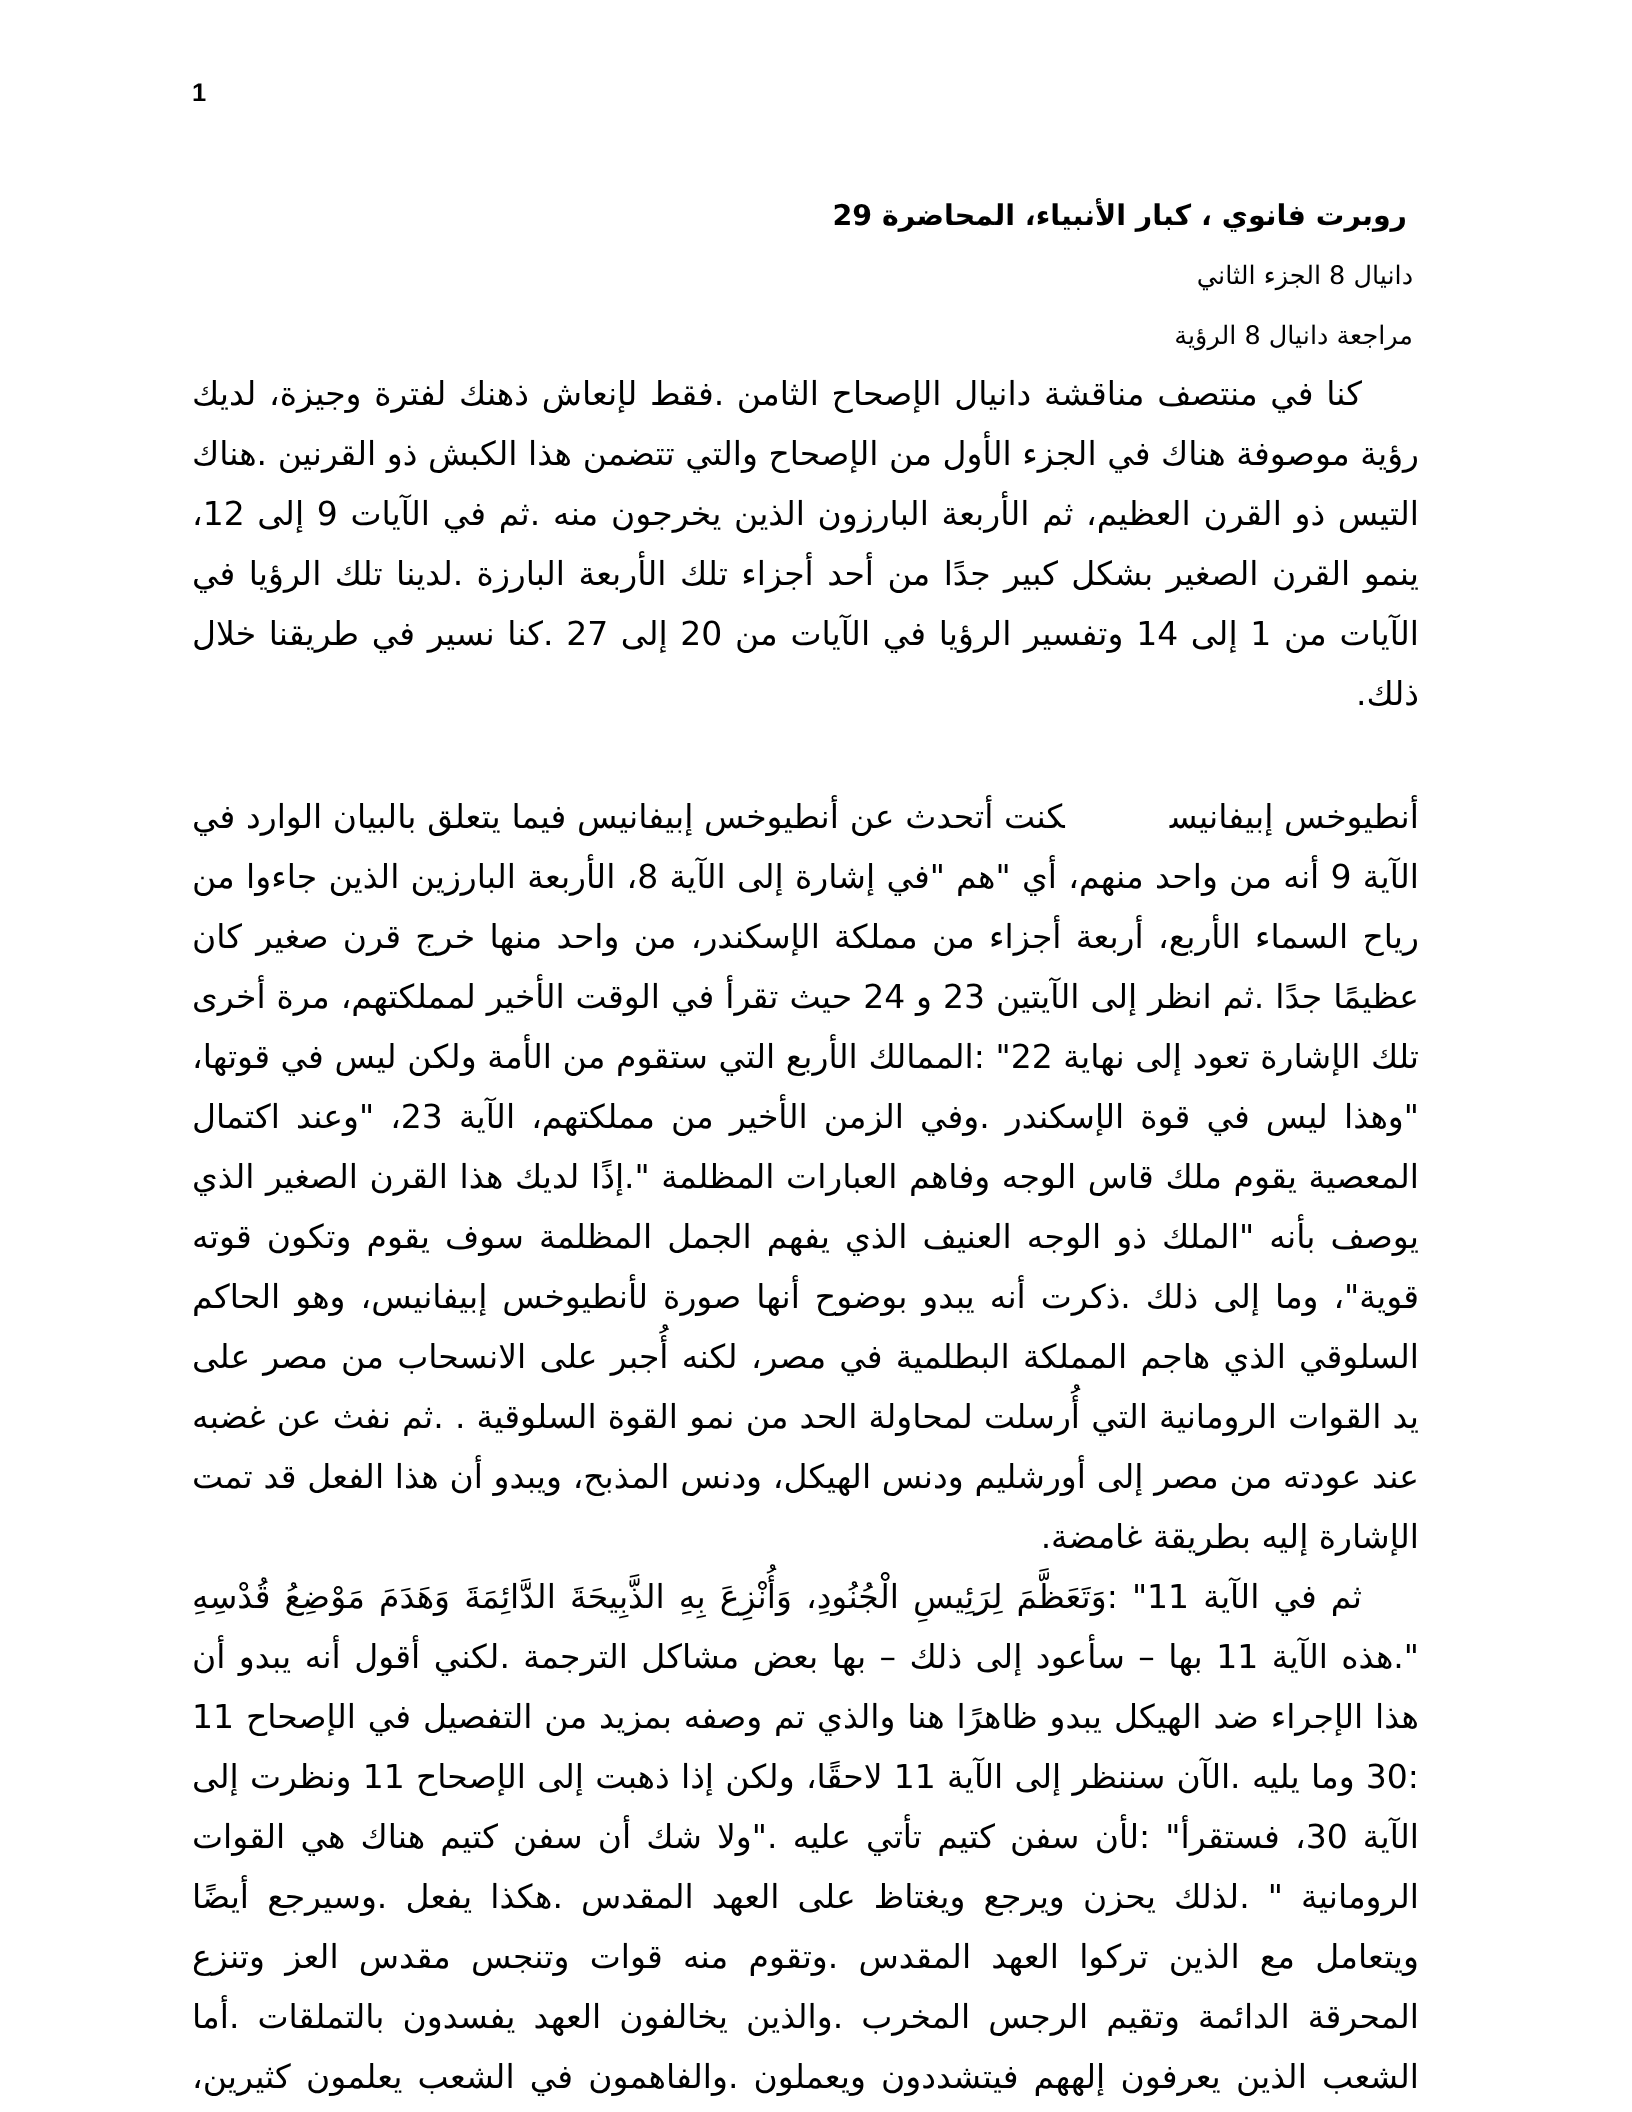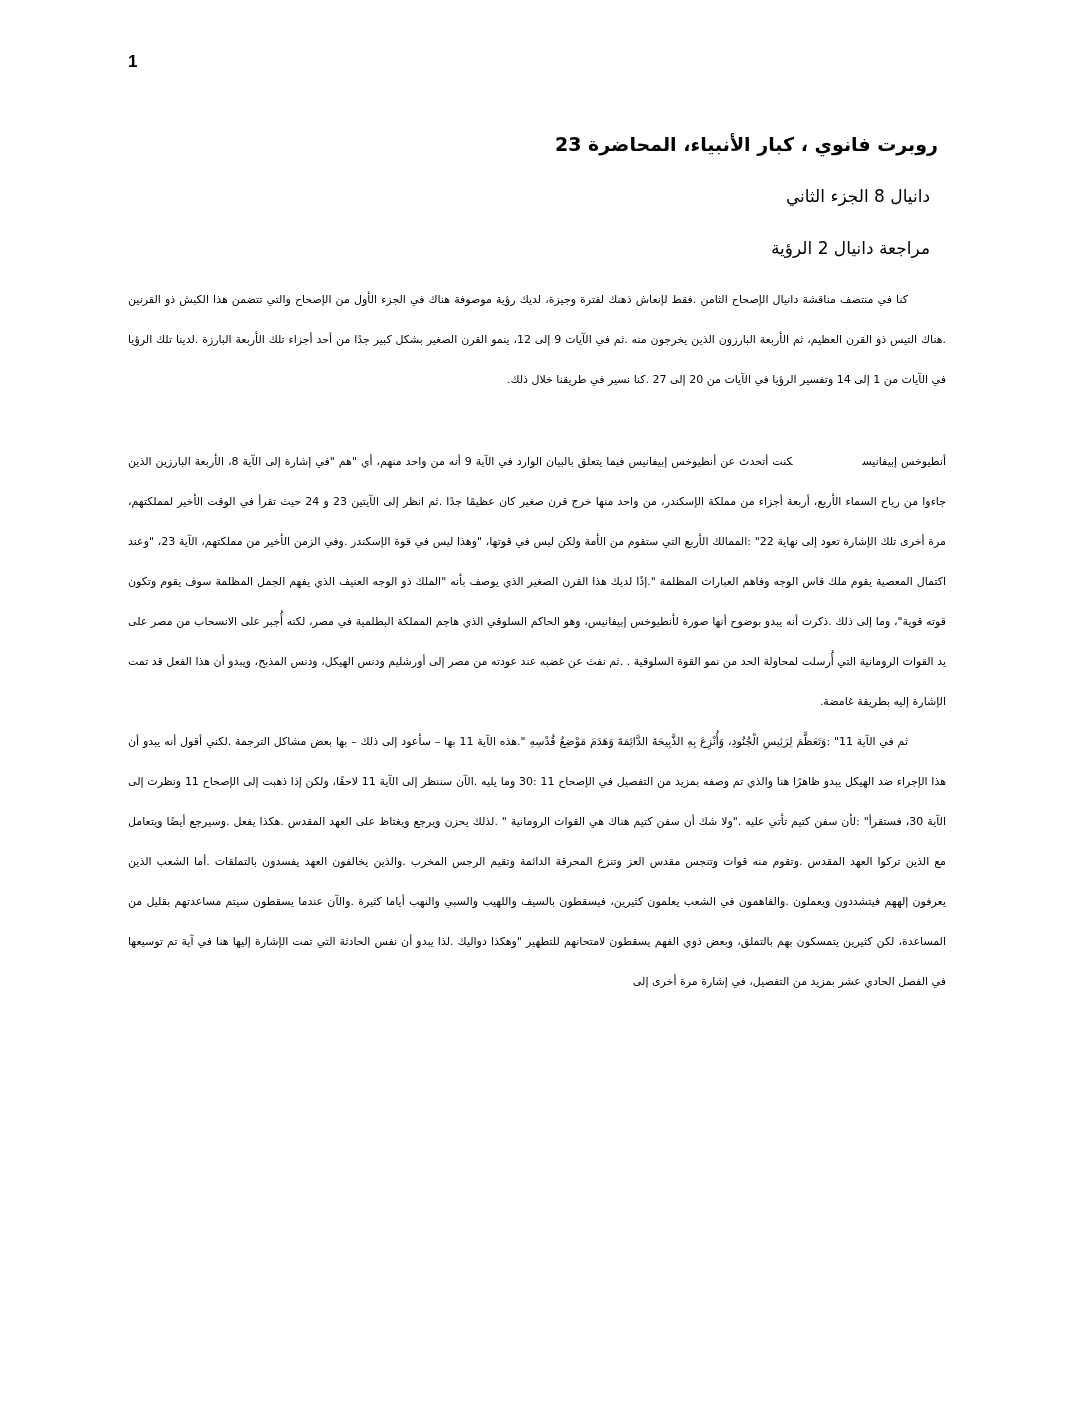--- a/index.html
+++ b/index.html
@@ -36,49 +36,49 @@
     .title {
       font-size: 19px;
       line-height: 40px;
       margin: 0;
       padding-right: 8px;
       font-weight: bold;
     }
     .subtitle {
       font-size: 17px;
       line-height: 40px;
-      margin: 12px;
+      margin: 0;
       padding-right: 4px;
       font-weight: normal;
     }
     .para {
-      font-size: 11px;
+      font-size: 22px;
       line-height: 40px;
       margin: 0;
       text-align: justify;
       text-align-last: right;
       font-weight: normal;
       letter-spacing: -0.2px;
     }
     .para.indent { text-indent: 38px; }
     .gap { height: 42px; }
     .heading-inline {
       display: inline;
       margin-left: 70px;
     }
   </style>
 </head>
 <body>
 
 <div class="page-number">1</div>
 
 <div class="content">
-  <h1 class="title">روبرت فانوي ، كبار الأنبياء، المحاضرة 23</h1>
+  <h1 class="title">روبرت فانوي ، كبار الأنبياء، المحاضرة 29</h1>
   <p class="subtitle">دانيال 8 الجزء الثاني</p>
-  <p class="subtitle">مراجعة دانيال 2 الرؤية</p>
+  <p class="subtitle">مراجعة دانيال 8 الرؤية</p>
 
   <p class="para indent">كنا في منتصف مناقشة دانيال الإصحاح الثامن .فقط لإنعاش ذهنك لفترة وجيزة، لديك رؤية موصوفة هناك في الجزء الأول من الإصحاح والتي تتضمن هذا الكبش ذو القرنين .هناك التيس ذو القرن العظيم، ثم الأربعة البارزون الذين يخرجون منه .ثم في الآيات 9 إلى 12، ينمو القرن الصغير بشكل كبير جدًا من أحد أجزاء تلك الأربعة البارزة .لدينا تلك الرؤيا في الآيات من 1 إلى 14 وتفسير الرؤيا في الآيات من 20 إلى 27 .كنا نسير في طريقنا خلال ذلك.</p>
 
   <div class="gap"></div>
 
   <p class="para"><span class="heading-inline">أنطيوخس إبيفانيس</span><span>كنت أتحدث عن أنطيوخس إبيفانيس فيما يتعلق بالبيان الوارد في الآية 9 أنه من واحد منهم، أي "هم "في إشارة إلى الآية 8، الأربعة البارزين الذين جاءوا من رياح السماء الأربع، أربعة أجزاء من مملكة الإسكندر، من واحد منها خرج قرن صغير كان عظيمًا جدًا .ثم انظر إلى الآيتين 23 و 24 حيث تقرأ في الوقت الأخير لمملكتهم، مرة أخرى تلك الإشارة تعود إلى نهاية 22" :الممالك الأربع التي ستقوم من الأمة ولكن ليس في قوتها، "وهذا ليس في قوة الإسكندر .وفي الزمن الأخير من مملكتهم، الآية 23، "وعند اكتمال المعصية يقوم ملك قاس الوجه وفاهم العبارات المظلمة ".إذًا لديك هذا القرن الصغير الذي يوصف بأنه "الملك ذو الوجه العنيف الذي يفهم الجمل المظلمة سوف يقوم وتكون قوته قوية"، وما إلى ذلك .ذكرت أنه يبدو بوضوح أنها صورة لأنطيوخس إبيفانيس، وهو الحاكم السلوقي الذي هاجم المملكة البطلمية في مصر، لكنه أُجبر على الانسحاب من مصر على يد القوات الرومانية التي أُرسلت لمحاولة الحد من نمو القوة السلوقية . .ثم نفث عن غضبه عند عودته من مصر إلى أورشليم ودنس الهيكل، ودنس المذبح، ويبدو أن هذا الفعل قد تمت الإشارة إليه بطريقة غامضة.</span></p>
 
   <p class="para indent">ثم في الآية 11" :وَتَعَظَّمَ لِرَئِيسِ الْجُنُودِ، وَأُنْزِعَ بِهِ الذَّبِيحَةَ الدَّائِمَةَ وَهَدَمَ مَوْضِعُ قُدْسِهِ ".هذه الآية 11 بها – سأعود إلى ذلك – بها بعض مشاكل الترجمة .لكني أقول أنه يبدو أن هذا الإجراء ضد الهيكل يبدو ظاهرًا هنا والذي تم وصفه بمزيد من التفصيل في الإصحاح 11 :30 وما يليه .الآن سننظر إلى الآية 11 لاحقًا، ولكن إذا ذهبت إلى الإصحاح 11 ونظرت إلى الآية 30، فستقرأ" :لأن سفن كتيم تأتي عليه ."ولا شك أن سفن كتيم هناك هي القوات الرومانية " .لذلك يحزن ويرجع ويغتاظ على العهد المقدس .هكذا يفعل .وسيرجع أيضًا ويتعامل مع الذين تركوا العهد المقدس .وتقوم منه قوات وتنجس مقدس العز وتنزع المحرقة الدائمة وتقيم الرجس المخرب .والذين يخالفون العهد يفسدون بالتملقات .أما الشعب الذين يعرفون إلههم فيتشددون ويعملون .والفاهمون في الشعب يعلمون كثيرين، فيسقطون بالسيف واللهيب والسبي والنهب أياما كثيرة .والآن عندما يسقطون سيتم مساعدتهم بقليل من المساعدة، لكن كثيرين يتمسكون بهم بالتملق، وبعض ذوي الفهم يسقطون لامتحانهم للتطهير "وهكذا دواليك .لذا يبدو أن نفس الحادثة التي تمت الإشارة إليها هنا في آية تم توسيعها في الفصل الحادي عشر بمزيد من التفصيل، في إشارة مرة أخرى إلى</p>
 </div>
 

